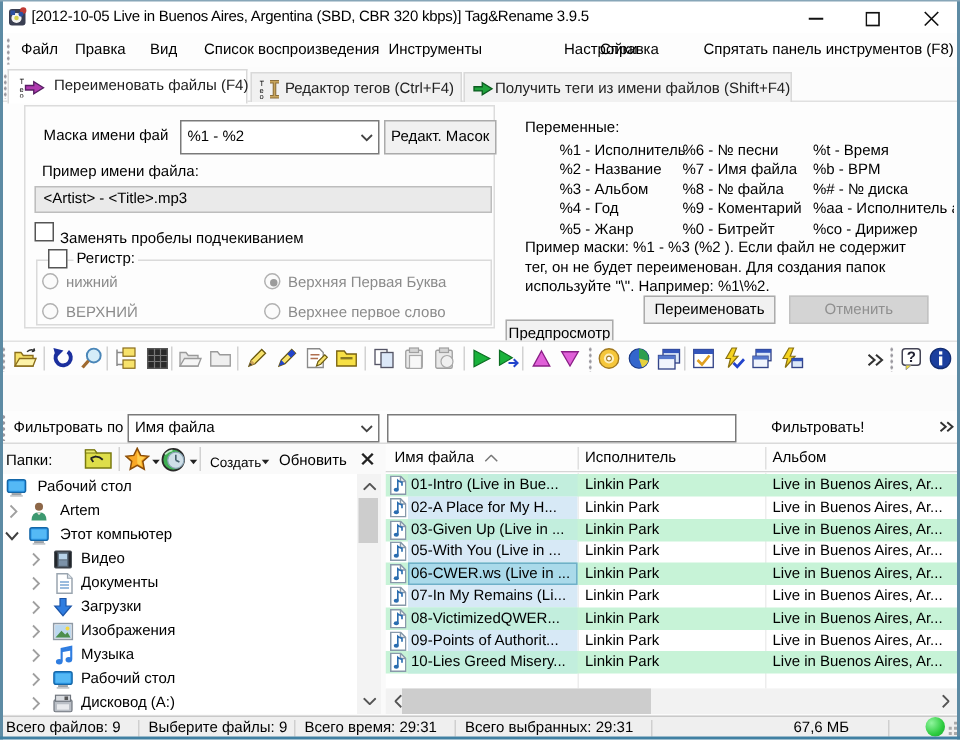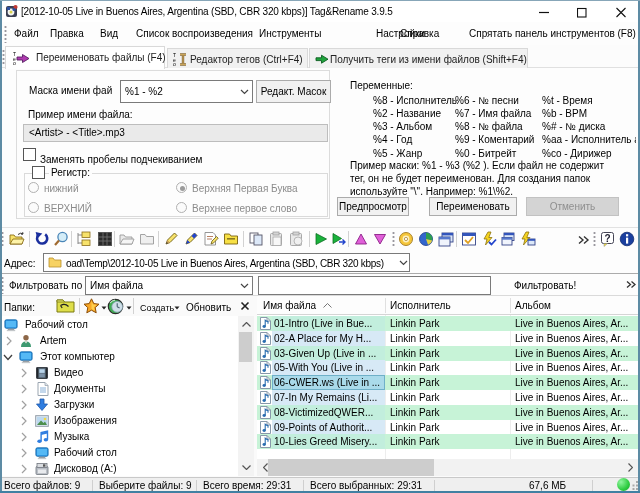--- a/index.html
+++ b/index.html
@@ -140,39 +140,39 @@
     <div class="abs gray" style="left:28px;top:114px;width:11px;height:11px;border:1px solid #b1b1b1;border-radius:50%;background:#fbfbfb;"></div>
     <div class="lbl gray" style="left:44px;top:115px;">нижний</div>
     <div class="abs gray" style="left:28px;top:134px;width:11px;height:11px;border:1px solid #b1b1b1;border-radius:50%;background:#fbfbfb;"></div>
     <div class="lbl gray" style="left:44px;top:135px;">ВЕРХНИЙ</div>
     <div class="abs" style="left:176px;top:114px;width:11px;height:11px;border:1px solid #b1b1b1;border-radius:50%;background:#fbfbfb;"></div>
     <div class="abs" style="left:180px;top:118px;width:5px;height:5px;border-radius:50%;background:#9b9b9b;"></div>
     <div class="lbl gray" style="left:192px;top:115px;">Верхняя Первая Буква</div>
     <div class="abs" style="left:176px;top:134px;width:11px;height:11px;border:1px solid #b1b1b1;border-radius:50%;background:#fbfbfb;"></div>
     <div class="lbl gray" style="left:192px;top:135px;">Верхнее первое слово</div>
     <div class="lbl" style="left:350px;top:12px;">Переменные:</div>
-    <div class="lbl" style="left:373px;top:27px;">%8 - Исполнитель</div>
+    <div class="lbl" style="left:373px;top:27px;">%1 - Исполнитель</div>
     <div class="lbl" style="left:373px;top:40px;">%2 - Название</div>
     <div class="lbl" style="left:373px;top:53px;">%3 - Альбом</div>
     <div class="lbl" style="left:373px;top:66px;">%4 - Год</div>
     <div class="lbl" style="left:373px;top:80px;">%5 - Жанр</div>
     <div class="lbl" style="left:455px;top:27px;">%6 - № песни</div>
     <div class="lbl" style="left:455px;top:40px;">%7 - Имя файла</div>
     <div class="lbl" style="left:455px;top:53px;">%8 - № файла</div>
     <div class="lbl" style="left:455px;top:66px;">%9 - Коментарий</div>
     <div class="lbl" style="left:455px;top:80px;">%0 - Битрейт</div>
     <div class="lbl" style="left:542px;top:27px;">%t - Время</div>
     <div class="lbl" style="left:542px;top:40px;">%b - BPM</div>
     <div class="lbl" style="left:542px;top:53px;">%# - № диска</div>
     <div class="lbl" style="left:542px;top:66px;width:94px;overflow:hidden;">%aa - Исполнитель а</div>
     <div class="lbl" style="left:542px;top:80px;">%co - Дирижер</div>
     <div class="lbl" style="left:350px;top:92px;">Пример маски: %1 - %3 (%2 ). Если файл не содержит</div>
     <div class="lbl" style="left:350px;top:105px;">тег, он не будет переименован. Для создания папок</div>
     <div class="lbl" style="left:350px;top:118px;">используйте "\". Например: %1\%2.</div>
-    <div class="btn" style="left:337px;top:129px;width:72px;height:19px;line-height:17px;">Предпросмотр</div>
+    <div class="btn" style="left:337px;top:145px;width:72px;height:19px;line-height:17px;">Предпросмотр</div>
     <div class="btn" style="left:429px;top:129px;width:88px;height:19px;line-height:17px;">Переименовать</div>
     <div class="btn" style="left:526px;top:129px;width:93px;height:19px;line-height:17px;color:#8f8f8f;background:#d4d4d4;border-color:#c2c2c2;">Отменить</div>
   </div>
   <div id="toolbar">
       <div class="grip" style="left:1px;top:3px;height:17px;"></div>
       <div class="ticon" style="left:9px;">
         <svg width="16" height="16" viewBox="0 0 16 16">
           <path d="M1 4 L5 4 L6.5 6 L13 6 L13 13 L1 13 Z" fill="#f7e26b" stroke="#8a6d1a" stroke-width="0.9"></path>
           <path d="M1 13 L4 8 L15 8 L13 13 Z" fill="#fdf3a8" stroke="#8a6d1a" stroke-width="0.9"></path>
           <path d="M9 3.5 Q12 1 14 3 M14 3 L13.7 1.2 M14 3 L12.2 3.3" fill="none" stroke="#333" stroke-width="1"></path>
@@ -353,31 +353,20 @@
         </svg>
       </div>
       <div class="ticon" style="left:619px;">
         <svg width="16" height="16" viewBox="0 0 16 16">
           <circle cx="8" cy="8" r="6.8" fill="#1b3f9e" stroke="#122c70" stroke-width="0.8"></circle>
           <rect x="7" y="3.2" width="2.2" height="2.2" fill="#fff"></rect>
           <rect x="7" y="6.6" width="2.2" height="6" fill="#fff"></rect>
         </svg>
       </div>
     </div>
-  <div id="addrrow">
-    <div class="lbl" style="left:4px;top:8px;">Адрес:</div>
-    <div class="field" style="left:43px;top:3px;width:367px;height:19px;"></div>
-    <svg class="abs" style="left:48px;top:6px;" width="14" height="12" viewBox="0 0 14 12">
-      <path d="M1 2 L5 2 L6.5 4 L13 4 L13 11 L1 11 Z" fill="#f7d262" stroke="#b9902c" stroke-width="0.8"></path>
-    </svg>
-    <div class="lbl" style="left:66px;top:8px;width:328px;overflow:hidden;letter-spacing:-0.3px;">oad\Temp\2012-10-05 Live in Buenos Aires, Argentina (SBD, CBR 320 kbps)</div>
-    <svg class="abs" style="left:399px;top:10px;" width="9" height="6" viewBox="0 0 9 6">
-        <path d="M1 1 L4.5 4.5 L8 1" fill="none" stroke="#444" stroke-width="1.2"></path>
-      </svg>
-  </div>
   <div id="filterrow">
     <div class="grip" style="left:1px;top:2px;height:18px;"></div>
     <div class="lbl" style="left:9px;top:6px;">Фильтровать по</div>
     <div class="field" style="left:85px;top:2px;width:168px;height:19px;line-height:17px;padding-left:4px;">Имя файла</div>
     <svg class="abs" style="left:240px;top:9px;" width="9" height="6" viewBox="0 0 9 6">
         <path d="M1 1 L4.5 4.5 L8 1" fill="none" stroke="#444" stroke-width="1.2"></path>
       </svg>
     <div class="field" style="left:258px;top:2px;width:233px;height:19px;"></div>
     <div class="lbl" style="left:514px;top:6px;">Фильтровать!</div>
     <svg class="abs" style="left:626px;top:6px;" width="10" height="9" viewBox="0 0 10 9">

